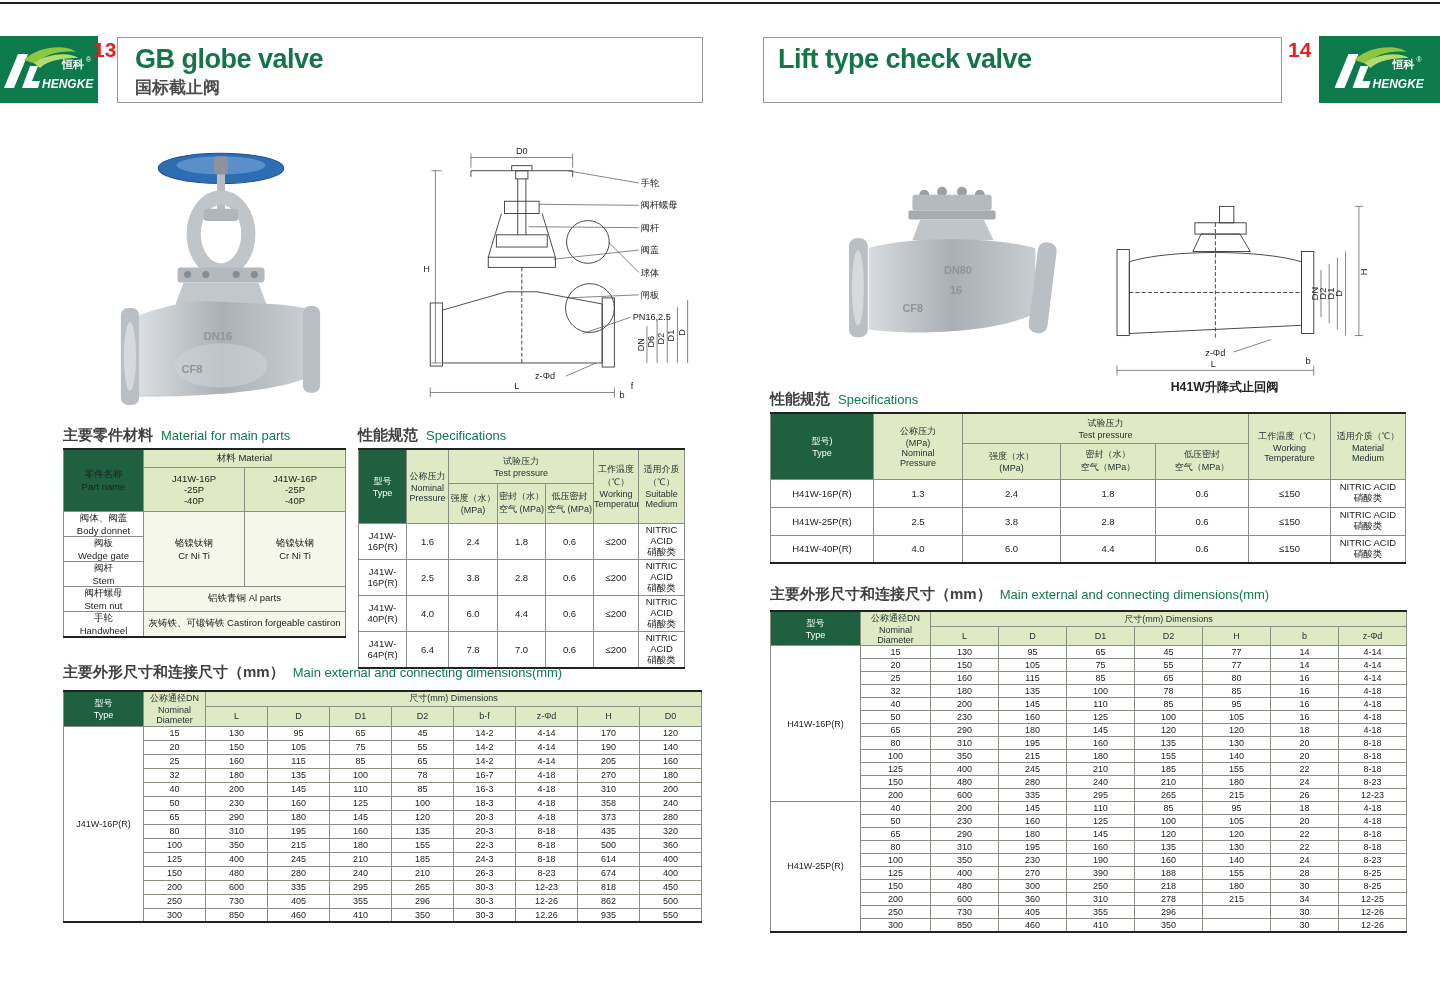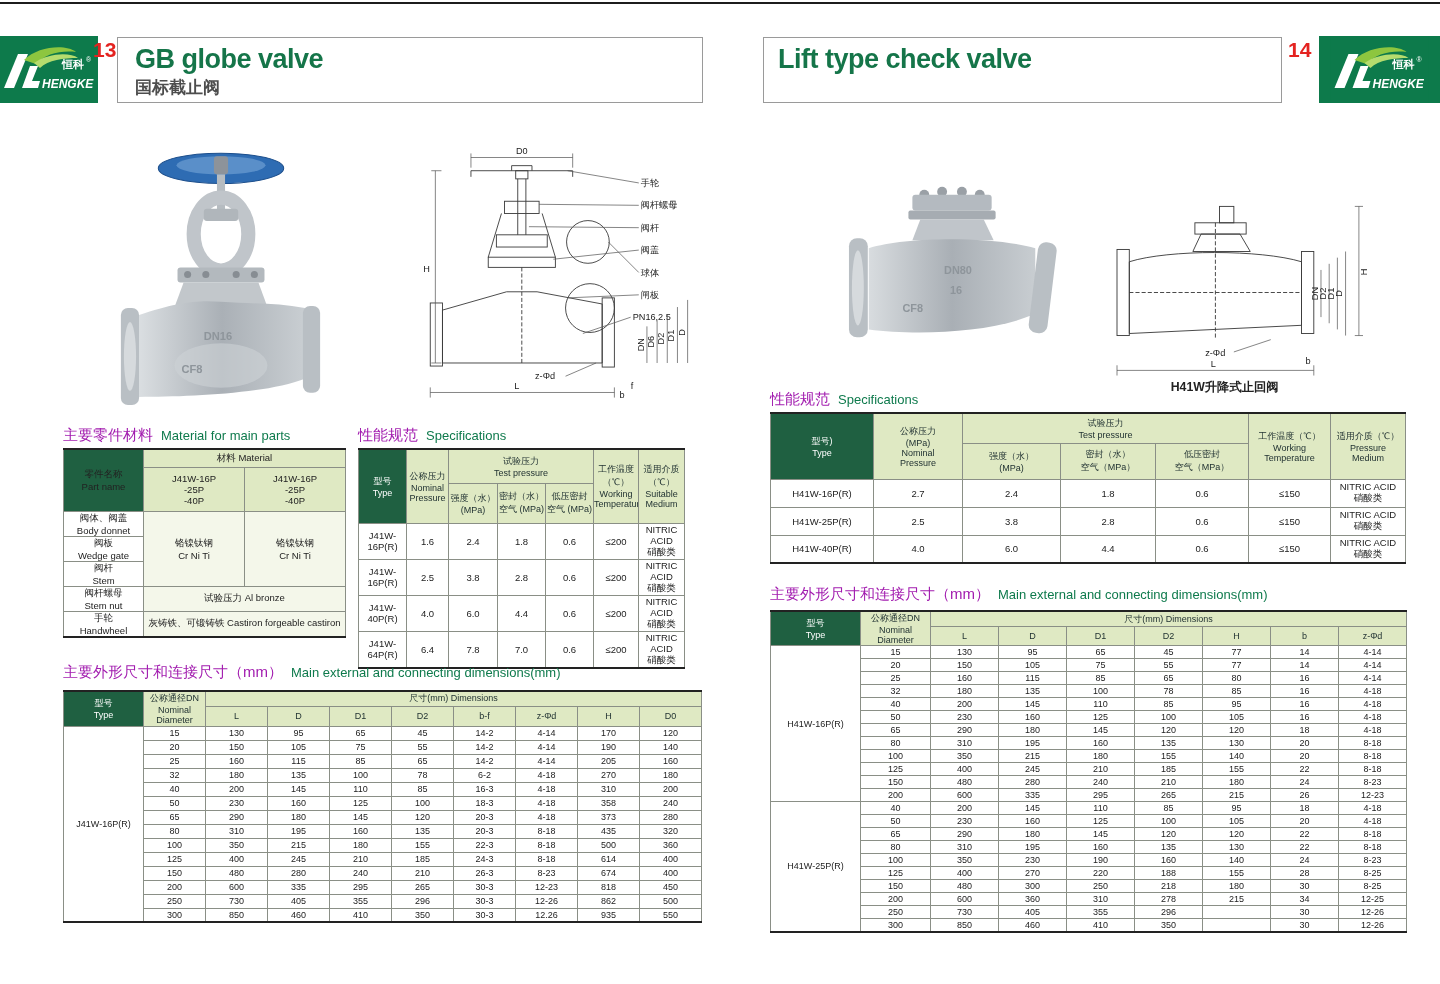--- a/index.html
+++ b/index.html
@@ -10,21 +10,21 @@
   
   .logo-block { position:absolute; top:36px; width:98px; height:67px; background:#0d7a4b; }
   .logo-block svg { width:100%; height:100%; display:block; }
   .page-no { position:absolute; top:38px; color:#e42320; font-weight:bold; font-size:21px; }
   .title-box { position:absolute; top:37px; height:66px; border:1px solid #9a9a9a; background:#fff; padding:8px 0 0 14px; }
   .title-box .t1 { color:#157549; font-weight:bold; font-size:27px; letter-spacing:-0.5px; line-height:1.0; }
   .title-box .t2 { color:#4d4d4d; font-size:17px; font-weight:bold; margin-top:3px; }
 
   
   .sec-title { position:absolute; white-space:nowrap; }
-  .sec-title .cn { color:#a21caf; font-weight:normal; font-size:15px; }
+  .sec-title .cn { color:#404040; font-weight:bold; font-size:15px; }
   .sec-title .en { color:#0e7a4c; font-weight:normal; font-size:13px; margin-left:8px; }
 
   
   table { border-collapse:collapse; table-layout:fixed; background:#fff; }
   .cat-table { position:absolute; border-top:2px solid #222; border-bottom:2px solid #222; }
   .cat-table td, .cat-table th { border:1px solid #8a8f86; font-weight:normal; text-align:center; vertical-align:middle; white-space:pre-line; overflow:hidden; }
   .dkg { background:#1f6041; color:#ffffff; }
   .ltg { background:#dfe9c3; color:#233; }
   .mat td { font-size:9.5px; height:24px; color:#222; }
   .mat .databg { background:#f4f7ea; }
@@ -276,21 +276,21 @@
 Cr Ni Ti</td>
     </tr>
     <tr>
       <td><div>阀板</div><div>Wedge gate</div></td>
     </tr>
     <tr>
       <td><div>阀杆</div><div>Stem</div></td>
     </tr>
     <tr>
       <td><div>阀杆螺母</div><div>Stem nut</div></td>
-      <td class="databg" colspan="2">试验压力 Al bronze</td>
+      <td class="databg" colspan="2">铝铁青铜 Al parts</td>
     </tr>
     <tr>
       <td><div>手轮</div><div>Handwheel</div></td>
       <td class="databg" colspan="2">灰铸铁、可锻铸铁 Castiron forgeable castiron</td>
     </tr>
   </tbody>
     </table>
 
   <div class="sec-title" style="left:358px; top:426px;">
     <span class="cn">性能规范</span><span class="en">Specifications</span>
@@ -446,21 +446,21 @@
           <td>4-14</td>
           <td>205</td>
           <td>160</td>
         </tr>
         <tr>
           <td>32</td>
           <td>180</td>
           <td>135</td>
           <td>100</td>
           <td>78</td>
-          <td>6-2</td>
+          <td>16-7</td>
           <td>4-18</td>
           <td>270</td>
           <td>180</td>
         </tr>
         <tr>
           <td>40</td>
           <td>200</td>
           <td>145</td>
           <td>110</td>
           <td>85</td>
@@ -591,36 +591,36 @@
         <th class="ltg" rowspan="2">公称压力
 (MPa)
 Nominal
 Pressure</th>
         <th class="ltg" colspan="3" style="height:30px">试验压力
 Test pressure</th>
         <th class="ltg" rowspan="2">工作温度（℃）
 Working
 Temperature</th>
         <th class="ltg" rowspan="2">适用介质（℃）
-Pressure
+Material
 Medium</th>
       </tr>
       <tr>
         <th class="ltg" style="height:36px">强度（水）
 (MPa)</th>
         <th class="ltg">密封（水）
 空气（MPa）</th>
         <th class="ltg">低压密封
 空气（MPa）</th>
       </tr>
     </thead>
     <tbody id="right-spec-body">
         <tr>
           <td class="typec">H41W-16P(R)</td>
-          <td>2.7</td>
+          <td>1.3</td>
           <td>2.4</td>
           <td>1.8</td>
           <td>0.6</td>
           <td>≤150</td>
           <td>NITRIC ACID
 硝酸类</td>
         </tr>
         <tr>
           <td class="typec">H41W-25P(R)</td>
           <td>2.5</td>
@@ -848,21 +848,21 @@
           <td>190</td>
           <td>160</td>
           <td>140</td>
           <td>24</td>
           <td>8-23</td>
         </tr>
         <tr>
           <td>125</td>
           <td>400</td>
           <td>270</td>
-          <td>220</td>
+          <td>390</td>
           <td>188</td>
           <td>155</td>
           <td>28</td>
           <td>8-25</td>
         </tr>
         <tr>
           <td>150</td>
           <td>480</td>
           <td>300</td>
           <td>250</td>

